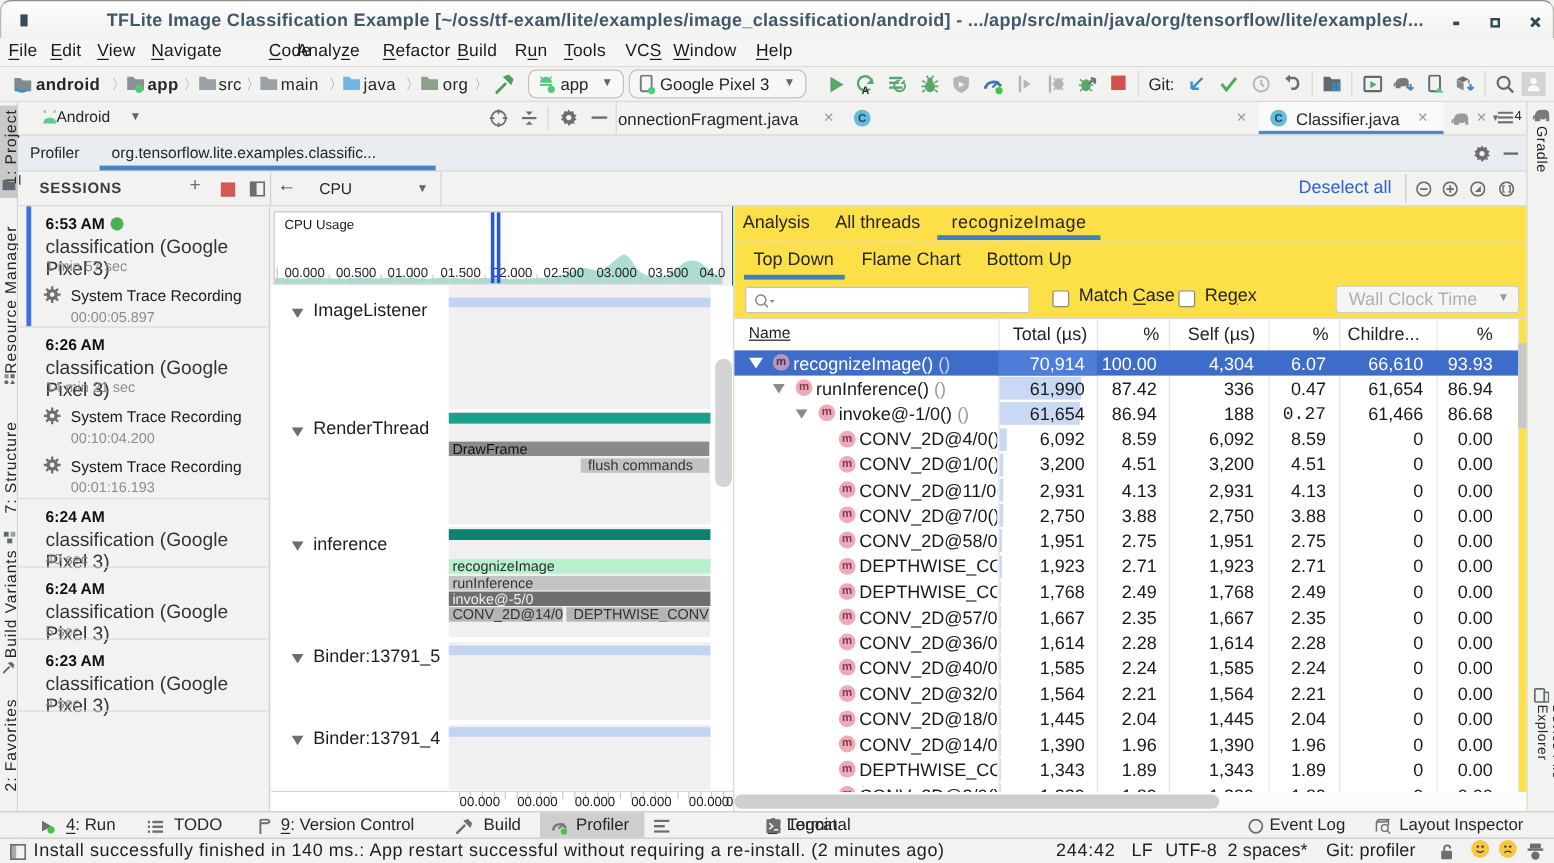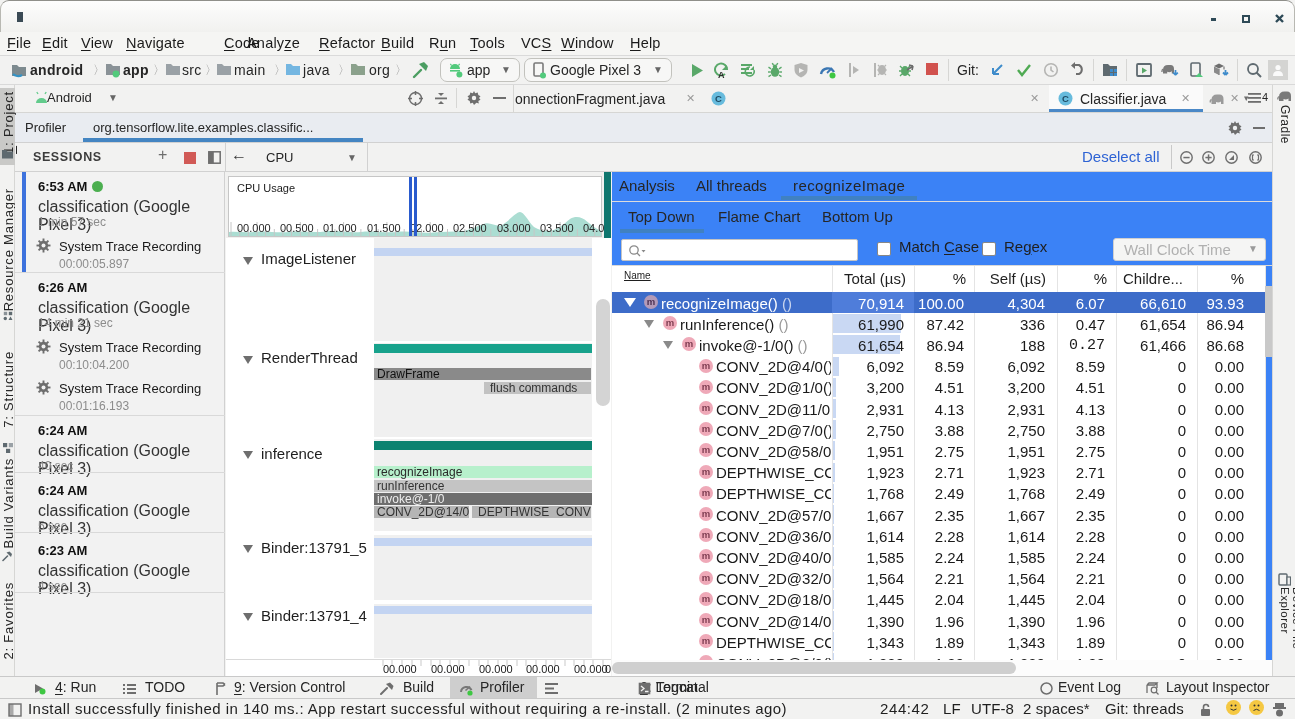--- a/index.html
+++ b/index.html
@@ -49,24 +49,24 @@
 .axl { top:45px; font-size:11px; color:#262626; }
 
 #sessions { position:absolute; left:15px; top:172px; width:210px; height:504px; background:#f2f2f2; border-right:1px solid #d1d1d1; }
 .sess-sep { position:absolute; left:0; width:210px; height:1px; background:#d9d9d9; }
 .st { position:absolute; font-size:13px; font-weight:bold; color:#111; }
 .sc { position:absolute; font-size:16px; color:#333; }
 .sg { position:absolute; font-size:12px; color:#8c8c8c; }
 .sr { position:absolute; font-size:13px; color:#1a1a1a; }
 
 
-#cpupanel { position:absolute; left:226px; top:172px; width:385px; height:504px; background:#f1f1f0; border-right:7px solid #0f766e; }
-
-
-#analysis { position:absolute; left:612px; top:172px; width:660px; height:504px; background:#3b82f6; }
+#cpupanel { position:absolute; left:226px; top:172px; width:385px; height:504px; background:#f1f1f0; border-right:1px solid #0f766e; }
+
+
+#analysis { position:absolute; left:612px; top:172px; width:660px; height:504px; background:#fde047; }
 
 
 .trow { position:absolute; left:0; width:653px; height:21.2px; overflow:hidden; }
 .trow.sel { background:#3d6cc9; }
 .trow .num { top:2.5px; font-size:15px; text-align:right; }
 .mic { width:14px; height:14px; border-radius:50%; font-size:9.5px; line-height:14px; text-align:center; font-weight:bold; }
 .nm { font-size:15px; white-space:nowrap; overflow:hidden; }
 
 
 #bottombar { position:absolute; left:0; top:676px; width:1295px; height:22px; background:#f2f2f1; border-top:1px solid #c9c9c9; font-size:14px; color:#262626; }
@@ -74,20 +74,21 @@
 #bottombar u { text-underline-offset:2px; }
 
 
 #statusbar { position:absolute; left:0; top:698px; width:1295px; height:21px; background:#f2f2f1; border-top:1px solid #c9c9c9; font-size:15px; color:#1f1f1f; letter-spacing:0.1px; }
 </style>
 </head>
 <body>
 <div id="app">
   <div id="titlebar">
     <div id="title-icon"></div>
+    <div id="title-text">TFLite Image Classification Example [~/oss/tf-exam/lite/examples/image_classification/android] - .../app/src/main/java/org/tensorflow/lite/examples/...</div>
     <div class="abs" style="left:1210px;top:17px;width:5px;height:3px;background:#2e4a57;"></div>
     <div class="abs" style="left:1241px;top:14px;width:8px;height:8px;border:2px solid #2e4a57;"></div>
     <svg class="abs" style="left:1274px;top:13px;" width="9" height="9" viewBox="0 0 9 9">
         <path d="M1 1 L8 8 M8 1 L1 8" stroke="#2e4a57" stroke-width="2.4"></path>
       </svg>
   </div>
   <div id="menubar">
     <span class="mi" style="left:7px;"><u>F</u>ile</span>
     <span class="mi" style="left:42px;"><u>E</u>dit</span>
     <span class="mi" style="left:81px;"><u>V</u>iew</span>
@@ -567,21 +568,21 @@
       <div class="abs" style="left:148px;top:130px;width:217px;height:12px;background:#8a8a8a;font-size:12px;color:#111;line-height:12px;padding-left:3px;">DrawFrame</div>
       <div class="abs" style="left:258px;top:144px;width:107px;height:12px;background:#c2c2c2;font-size:12px;color:#333;line-height:12px;padding-left:6px;">flush commands</div>
 
       <div class="abs" style="left:148px;top:203px;width:218px;height:9px;background:#0c8270;"></div>
       <svg class="abs" style="left:17px;top:213px;" width="10" height="8" viewBox="0 0 10 8">
           <path d="M0 0 h10 L5 8 z" fill="#6e6e6e"></path>
         </svg>
       <span class="abs" style="left:35px;top:207px;font-size:15px;color:#1e1e1e;">inference</span>
       <div class="abs" style="left:148px;top:228px;width:218px;height:12px;background:#b7f0cc;font-size:12px;color:#2b2b2b;line-height:12px;padding-left:3px;">recognizeImage</div>
       <div class="abs" style="left:148px;top:242px;width:218px;height:12px;background:#c4c4c4;font-size:12px;color:#333;line-height:12px;padding-left:3px;">runInference</div>
-      <div class="abs" style="left:148px;top:255px;width:218px;height:12px;background:#6e6e6e;font-size:12px;color:#eee;line-height:12px;padding-left:3px;">invoke@-1/0</div>
+      <div class="abs" style="left:148px;top:255px;width:218px;height:12px;background:#6e6e6e;font-size:12px;color:#eee;line-height:12px;padding-left:3px;">invoke@-5/0</div>
       <div class="abs" style="left:148px;top:268px;width:95px;height:12px;background:#b5b5b5;font-size:12px;color:#333;line-height:12px;padding-left:3px;">CONV_2D@14/0</div>
       <div class="abs" style="left:246px;top:268px;width:119px;height:12px;background:#b5b5b5;font-size:12px;color:#333;line-height:12px;padding-left:6px;white-space:nowrap;overflow:hidden;">DEPTHWISE_CONV_...</div>
 
       <div class="abs" style="left:148px;top:300px;width:218px;height:8px;background:#c3d4f2;"></div>
       <svg class="abs" style="left:17px;top:307px;" width="10" height="8" viewBox="0 0 10 8">
           <path d="M0 0 h10 L5 8 z" fill="#6e6e6e"></path>
         </svg>
       <span class="abs" style="left:35px;top:301px;font-size:15px;color:#1e1e1e;">Binder:13791_5</span>
 
       <div class="abs" style="left:148px;top:368px;width:218px;height:8px;background:#c3d4f2;"></div>
@@ -652,21 +653,21 @@
     <span class="abs" style="left:287px;top:66px;font-size:15px;color:#1f1f1f;">Match <u style="text-underline-offset:2px;">C</u>ase</span>
     <div class="abs" style="left:370px;top:70px;width:14px;height:14px;background:#fff;border:1px solid #878787;border-radius:2px;"></div>
     <span class="abs" style="left:392px;top:66px;font-size:15px;color:#1f1f1f;">Re<u style="text-underline-offset:2px;">g</u>ex</span>
     <div class="abs" style="left:501px;top:66px;width:153px;height:23px;background:#f5f5f4;border:1px solid #cfcfcf;border-radius:3px;">
       <span class="abs" style="left:10px;top:2px;font-size:15px;color:#b0b0b0;">Wall Clock Time</span>
       <span class="abs" style="left:134px;top:4px;font-size:10px;color:#9a9a9a;">▼</span>
     </div>
     <div class="abs" style="left:0;top:93px;width:660px;height:1px;background:#d9d9d9;"></div>
 
     <div id="ttable" class="abs" style="left:0;top:94px;width:653px;height:394px;background:#fff;">
-      <div class="abs" style="left:12px;top:4px;font-size:10px;color:#1f1f1f;text-decoration:underline;">Name</div>
+      <div class="abs" style="left:12px;top:4px;font-size:13px;color:#1f1f1f;text-decoration:underline;">Name</div>
       <div class="abs" style="left:220px;top:4px;width:74px;font-size:15px;color:#1f1f1f;text-align:right;">Total (µs)</div>
       <div class="abs" style="left:302px;top:4px;width:52px;font-size:15px;color:#1f1f1f;text-align:right;">%</div>
       <div class="abs" style="left:362px;top:4px;width:72px;font-size:15px;color:#1f1f1f;text-align:right;">Self (µs)</div>
       <div class="abs" style="left:445px;top:4px;width:50px;font-size:15px;color:#1f1f1f;text-align:right;">%</div>
       <div class="abs" style="left:511px;top:4px;font-size:15px;color:#1f1f1f;">Childre...</div>
       <div class="abs" style="left:585px;top:4px;width:47px;font-size:15px;color:#1f1f1f;text-align:right;">%</div>
       <div class="abs" style="left:0;top:0;width:653px;height:394px;">
           <div class="abs" style="left:220px;top:0;width:1px;height:394px;background:#e4e4e4;"></div>
           <div class="abs" style="left:302px;top:0;width:1px;height:394px;background:#e4e4e4;"></div>
           <div class="abs" style="left:362px;top:0;width:1px;height:394px;background:#e4e4e4;"></div>
@@ -946,21 +947,21 @@
   <div id="statusbar">
     <svg class="abs" style="left:8px;top:4px;" width="14" height="14" viewBox="0 0 14 14">
         <rect x="1" y="1" width="12" height="12" stroke="#6e6e6e" stroke-width="1.4" fill="none"></rect>
         <rect x="1" y="1" width="4.5" height="12" fill="#6e6e6e" opacity="0.55"></rect>
       </svg>
     <span class="abs" style="left:28px;top:1px;letter-spacing:0.45px;">Install successfully finished in 140 ms.: App restart successful without requiring a re-install. (2 minutes ago)</span>
     <span class="abs" style="left:880px;top:1px;letter-spacing:0.6px;">244:42</span>
     <span class="abs" style="left:943px;top:1px;">LF</span>
     <span class="abs" style="left:971px;top:1px;">UTF-8</span>
     <span class="abs" style="left:1023px;top:1px;">2 spaces*</span>
-    <span class="abs" style="left:1105px;top:1px;">Git: threads</span>
+    <span class="abs" style="left:1105px;top:1px;">Git: profiler</span>
     <svg class="abs" style="left:1199px;top:4px;" width="13" height="14" viewBox="0 0 13 14">
         <rect x="2" y="6" width="9" height="7" rx="1" fill="#6e6e6e"></rect>
         <path d="M4.5 6 V4 a2.5 2.5 0 0 1 5 0" stroke="#6e6e6e" stroke-width="1.6" fill="none"></path>
       </svg>
     <span class="abs" style="left:1226px;top:1px;width:15px;height:15px;border-radius:50%;background:#f5c842;"></span>
     <svg class="abs" style="left:1229px;top:4px;" width="9" height="10" viewBox="0 0 9 10">
         <circle cx="2.5" cy="2.5" r="1" fill="#333"></circle>
         <circle cx="6.5" cy="2.5" r="1" fill="#333"></circle>
         <path d="M1.5 6 q3 2.5 6 0" stroke="#333" stroke-width="1" fill="none"></path>
       </svg>

